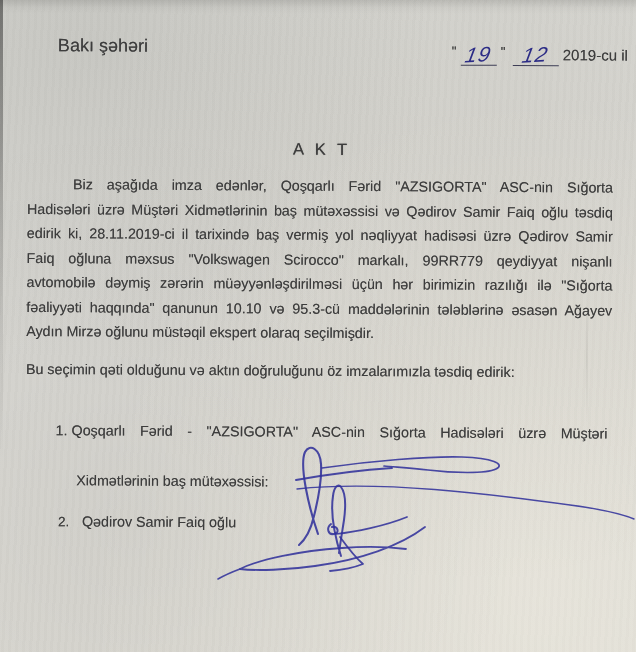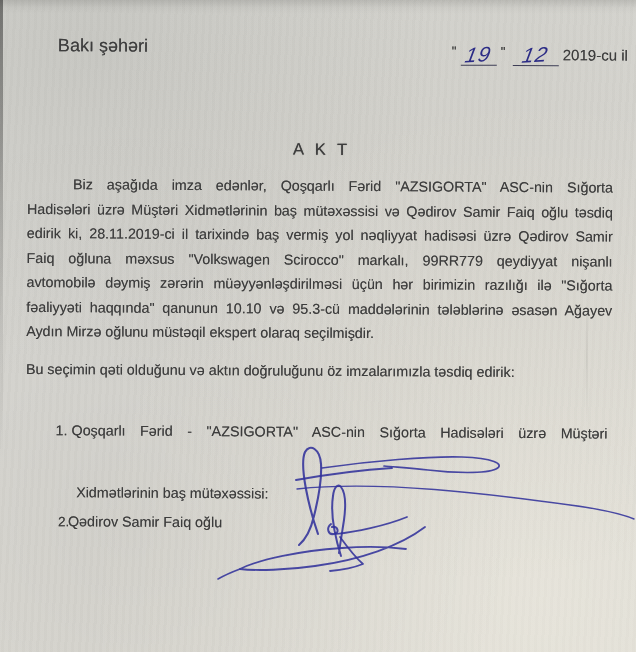--- a/index.html
+++ b/index.html
@@ -79,23 +79,23 @@
   .year{ }
   .doc-title{
     position:absolute; left:0; top:138px; width:645px;
     text-align:center; font-size:16.5px; letter-spacing:3.5px;
     text-shadow:0 0 0.7px rgba(50,50,50,0.8);
   }
   .para1{ left:28px; top:172px; width:586px; }
   .para2{ left:28px; top:357px; }
   .item-num1{ left:58px; top:418px; }
   .item1-line1{ left:74px; top:418px; width:536px; }
-  .item1-line2{ left:79px; top:480px; }
+  .item1-line2{ left:79px; top:468px; }
   .item-num2{ left:61px; top:510px; font-size:13.5px; }
-  .item2-line1{ left:71px; top:509px; }
+  .item2-line1{ left:85px; top:509px; }
   .sig-svg{
     position:absolute; inset:0; pointer-events:none;
   }
   .sig-svg path{
     fill:none;
     stroke:#32329b;
     stroke-opacity:0.88;
     stroke-linecap:round;
     stroke-linejoin:round;
   }

